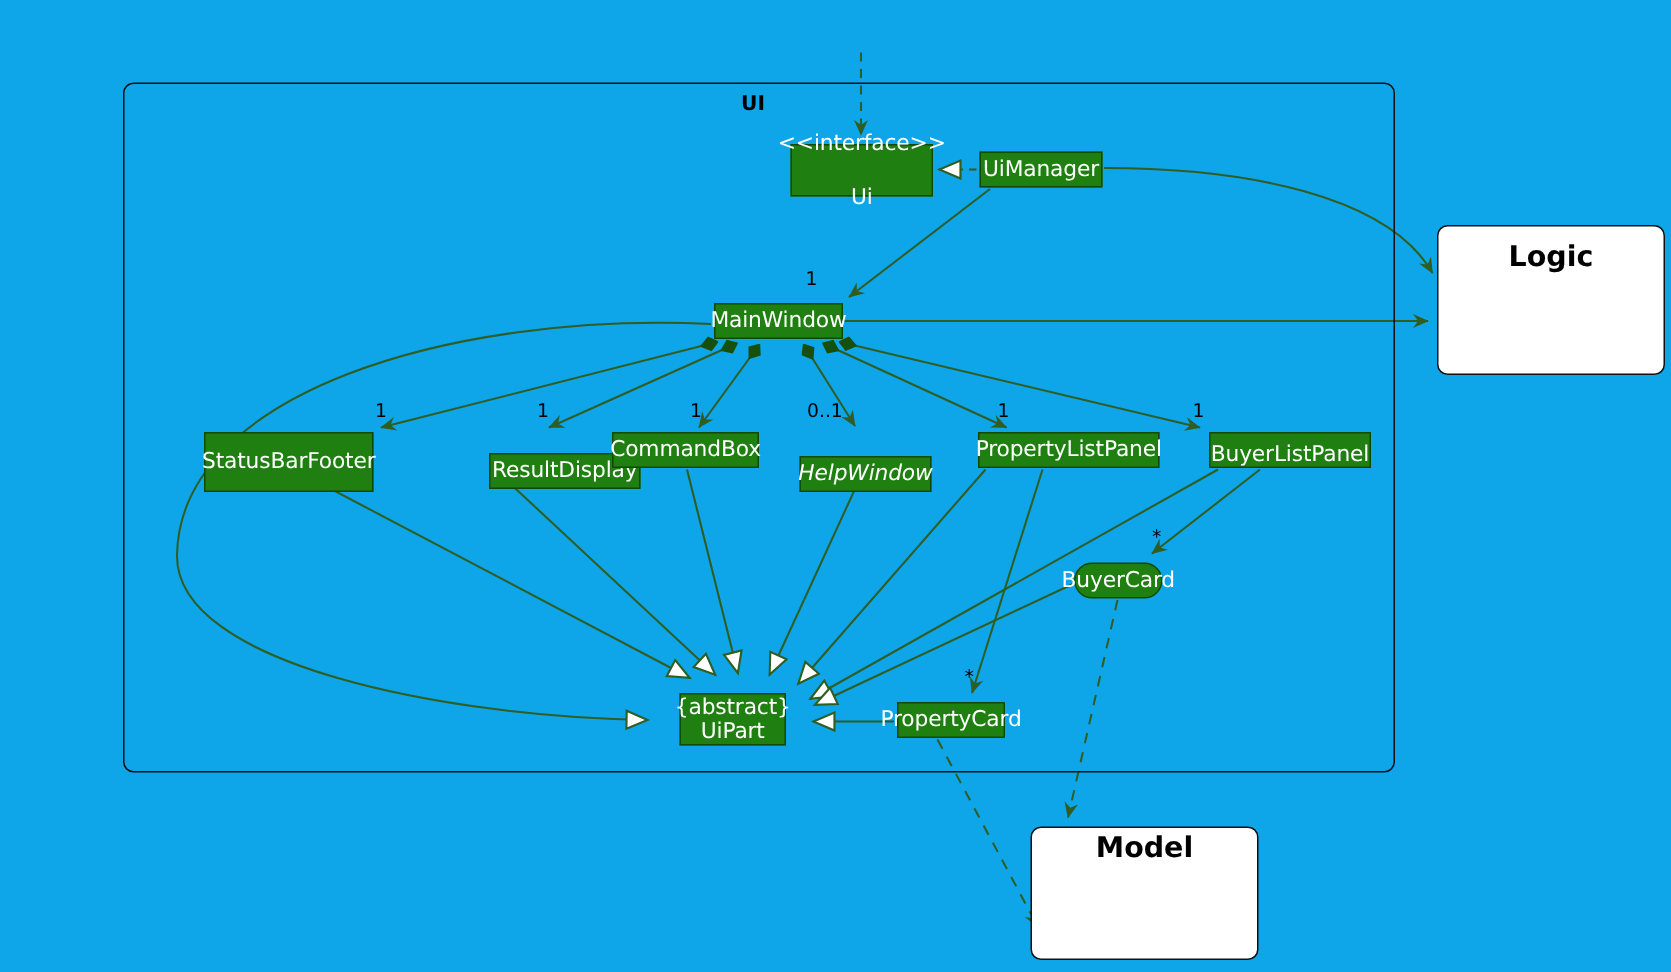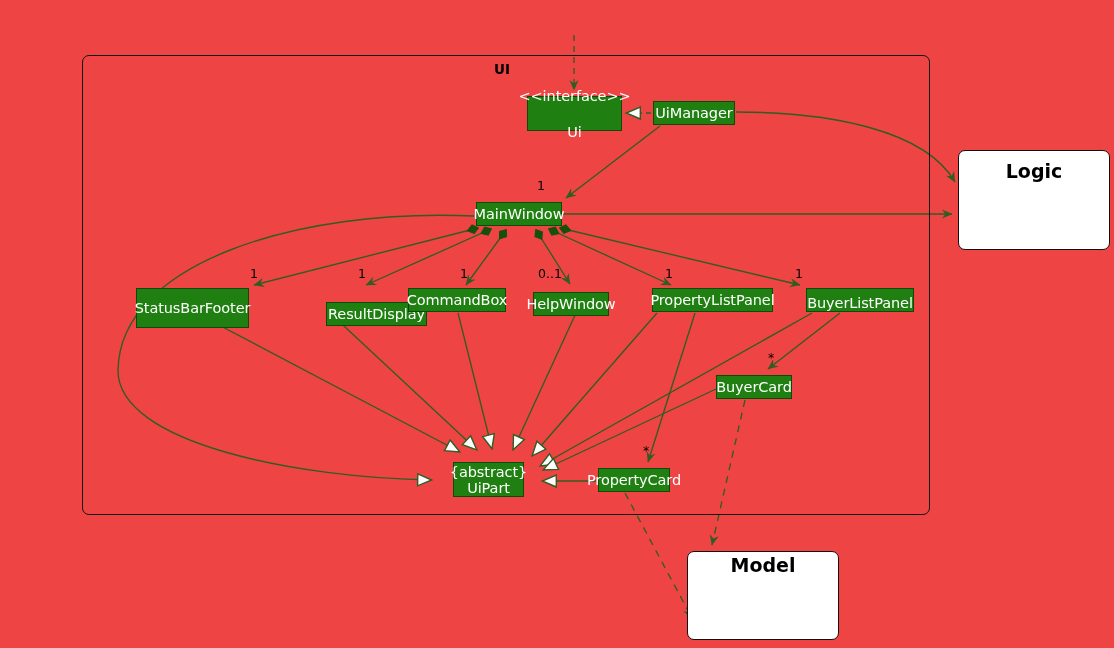--- a/index.html
+++ b/index.html
@@ -8,21 +8,21 @@
     padding: 0;
     background: #ffffff;
   }
   body {
     font-family: "DejaVu Sans", "Liberation Sans", sans-serif;
   }
   #diagram-root {
     position: relative;
     width: 1114px;
     height: 648px;
-    background: #ef4444;
+    background: #0ea5e9;
     overflow: hidden;
   }
   #edge-layer {
     position: absolute;
     left: 0;
     top: 0;
     width: 1114px;
     height: 648px;
   }
   .node {
@@ -175,33 +175,33 @@
   </div>
 
   <div class="node" style="left:282px; top:302px; width:101px; height:24px;margin-left:44px;">
     <span class="l1">ResultDisplay</span>
   </div>
 
   <div class="node" style="left:408px; top:288px; width:98px; height:24px;">
     <span class="l1">CommandBox</span>
   </div>
 
-  <div class="node" style="left:533px; top:292px; width:76px; height:24px;">
+  <div class="node" style="left:533px; top:304px; width:88px; height:24px;font-style:italic;">
     <span class="l1">HelpWindow</span>
   </div>
 
   <div class="node" style="left:652px; top:288px; width:121px; height:24px;">
     <span class="l1">PropertyListPanel</span>
   </div>
 
   <div class="node" style="left:806px; top:288px; width:108px; height:24px;justify-content:flex-end;">
     <span class="l1">BuyerListPanel</span>
   </div>
 
-  <div class="node" style="left:716px; top:375px; width:76px; height:24px;">
+  <div class="node" style="left:716px; top:375px; width:59px; height:24px;border-radius:12px;">
     <span class="l1">BuyerCard</span>
   </div>
 
   <div class="node" style="left:598px; top:468px; width:72px; height:24px;">
     <span class="l1">PropertyCard</span>
   </div>
 
   <div class="node" style="left:453px; top:462px; width:71px; height:35px;">
     <span class="l1">{abstract}</span>
     <span class="l2">UiPart</span>

